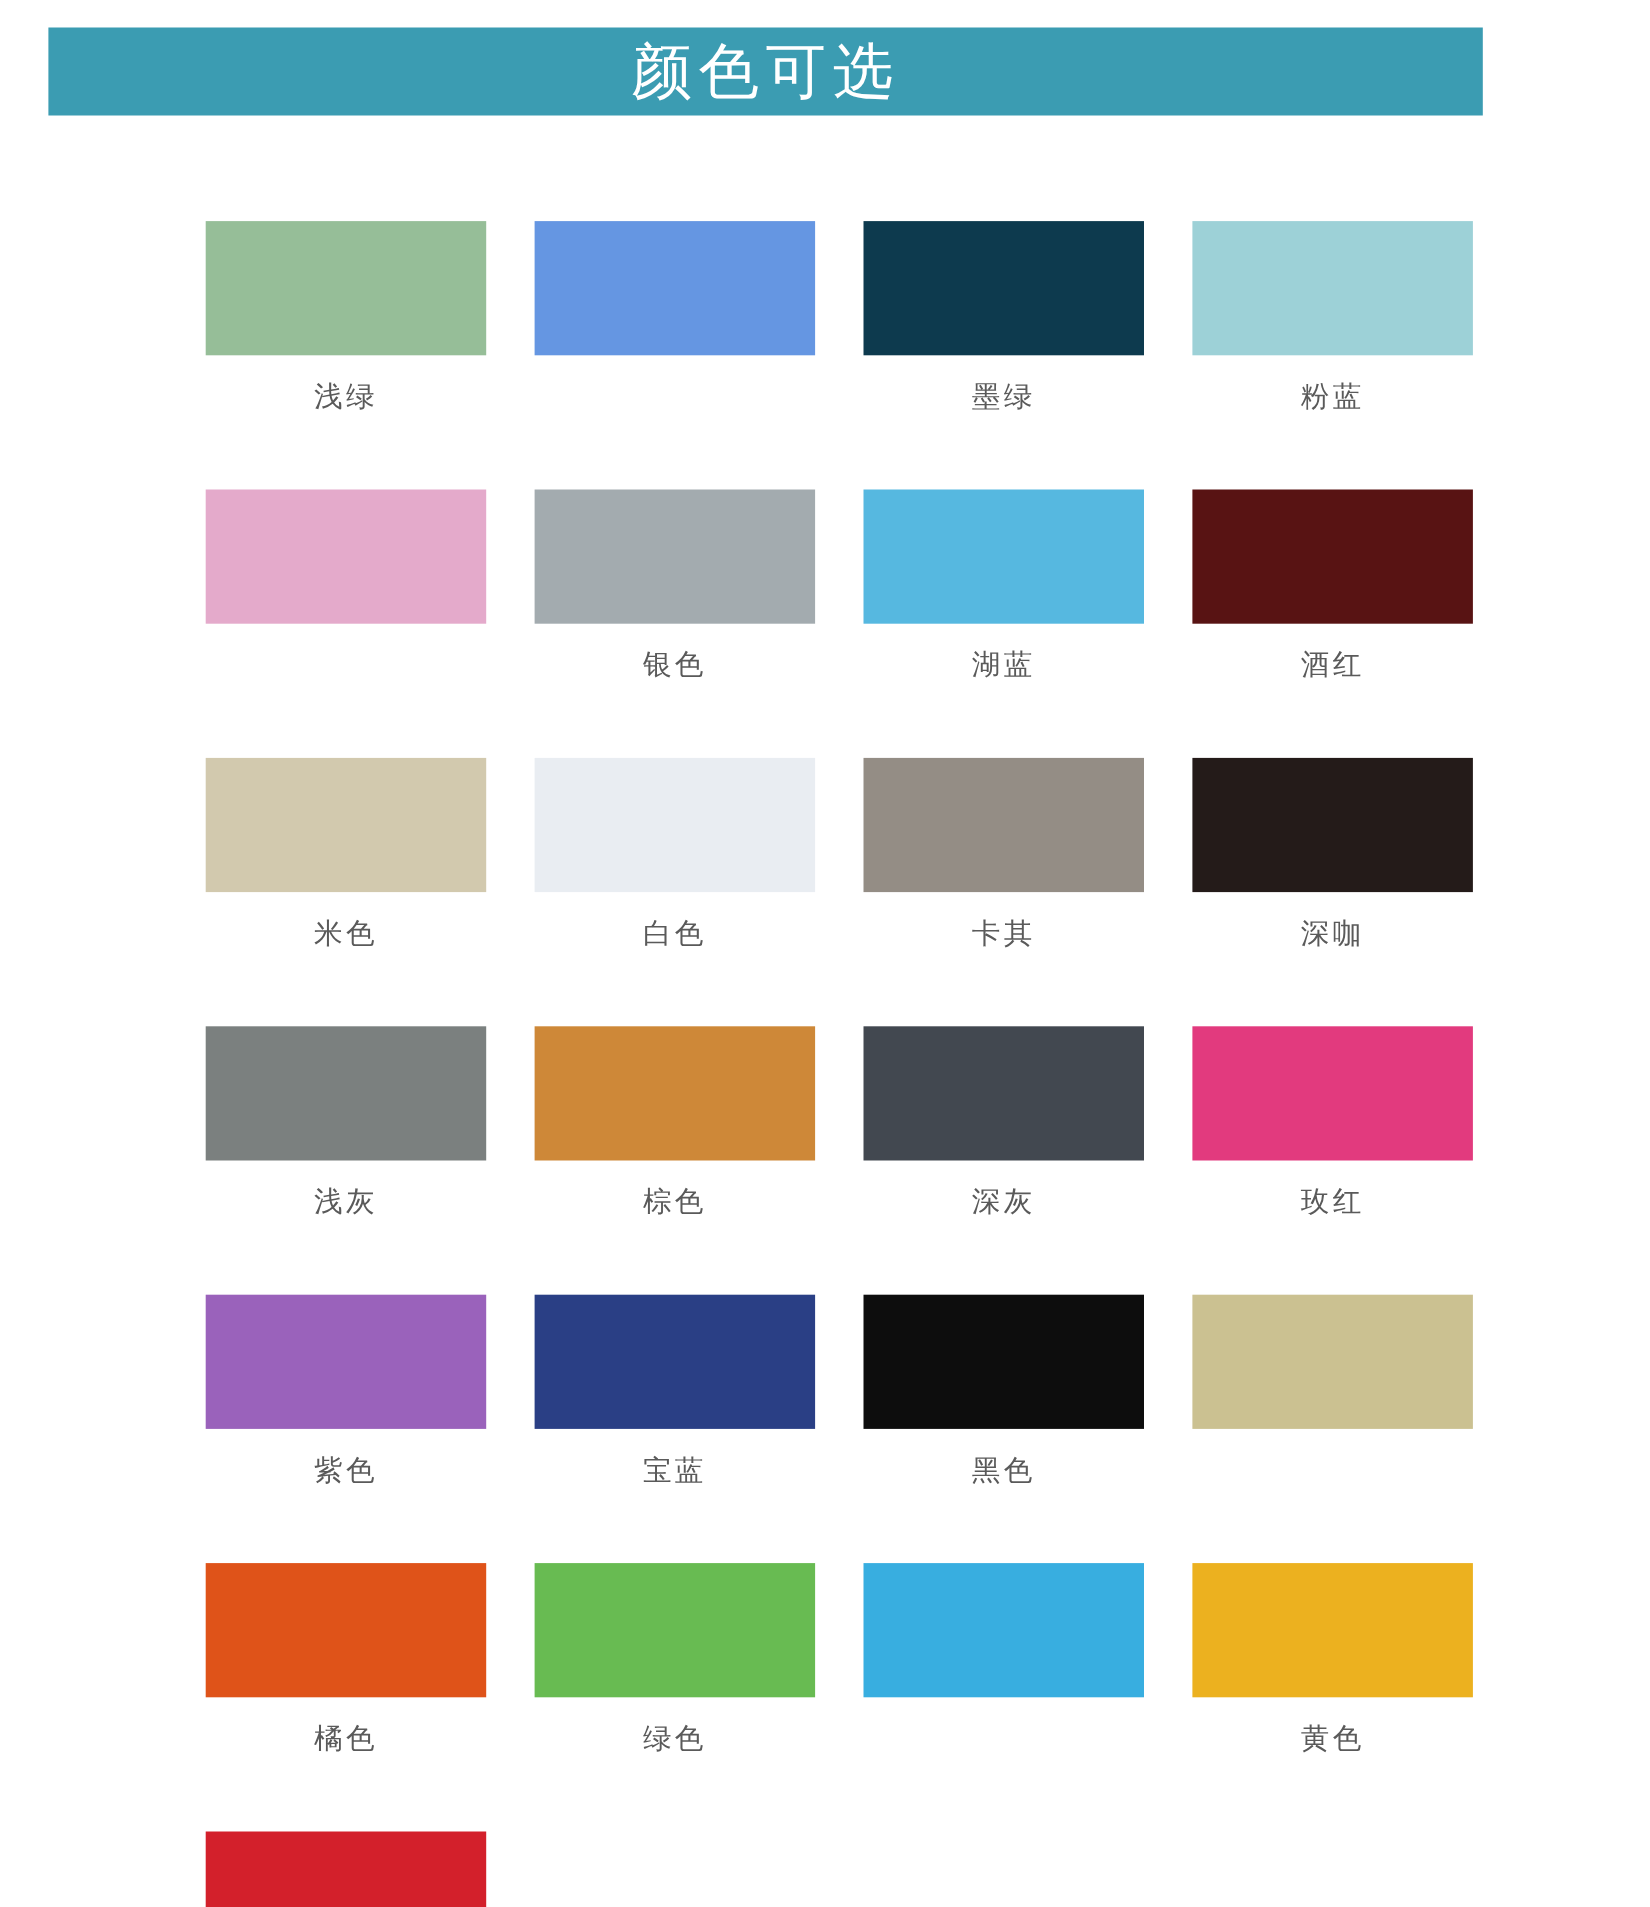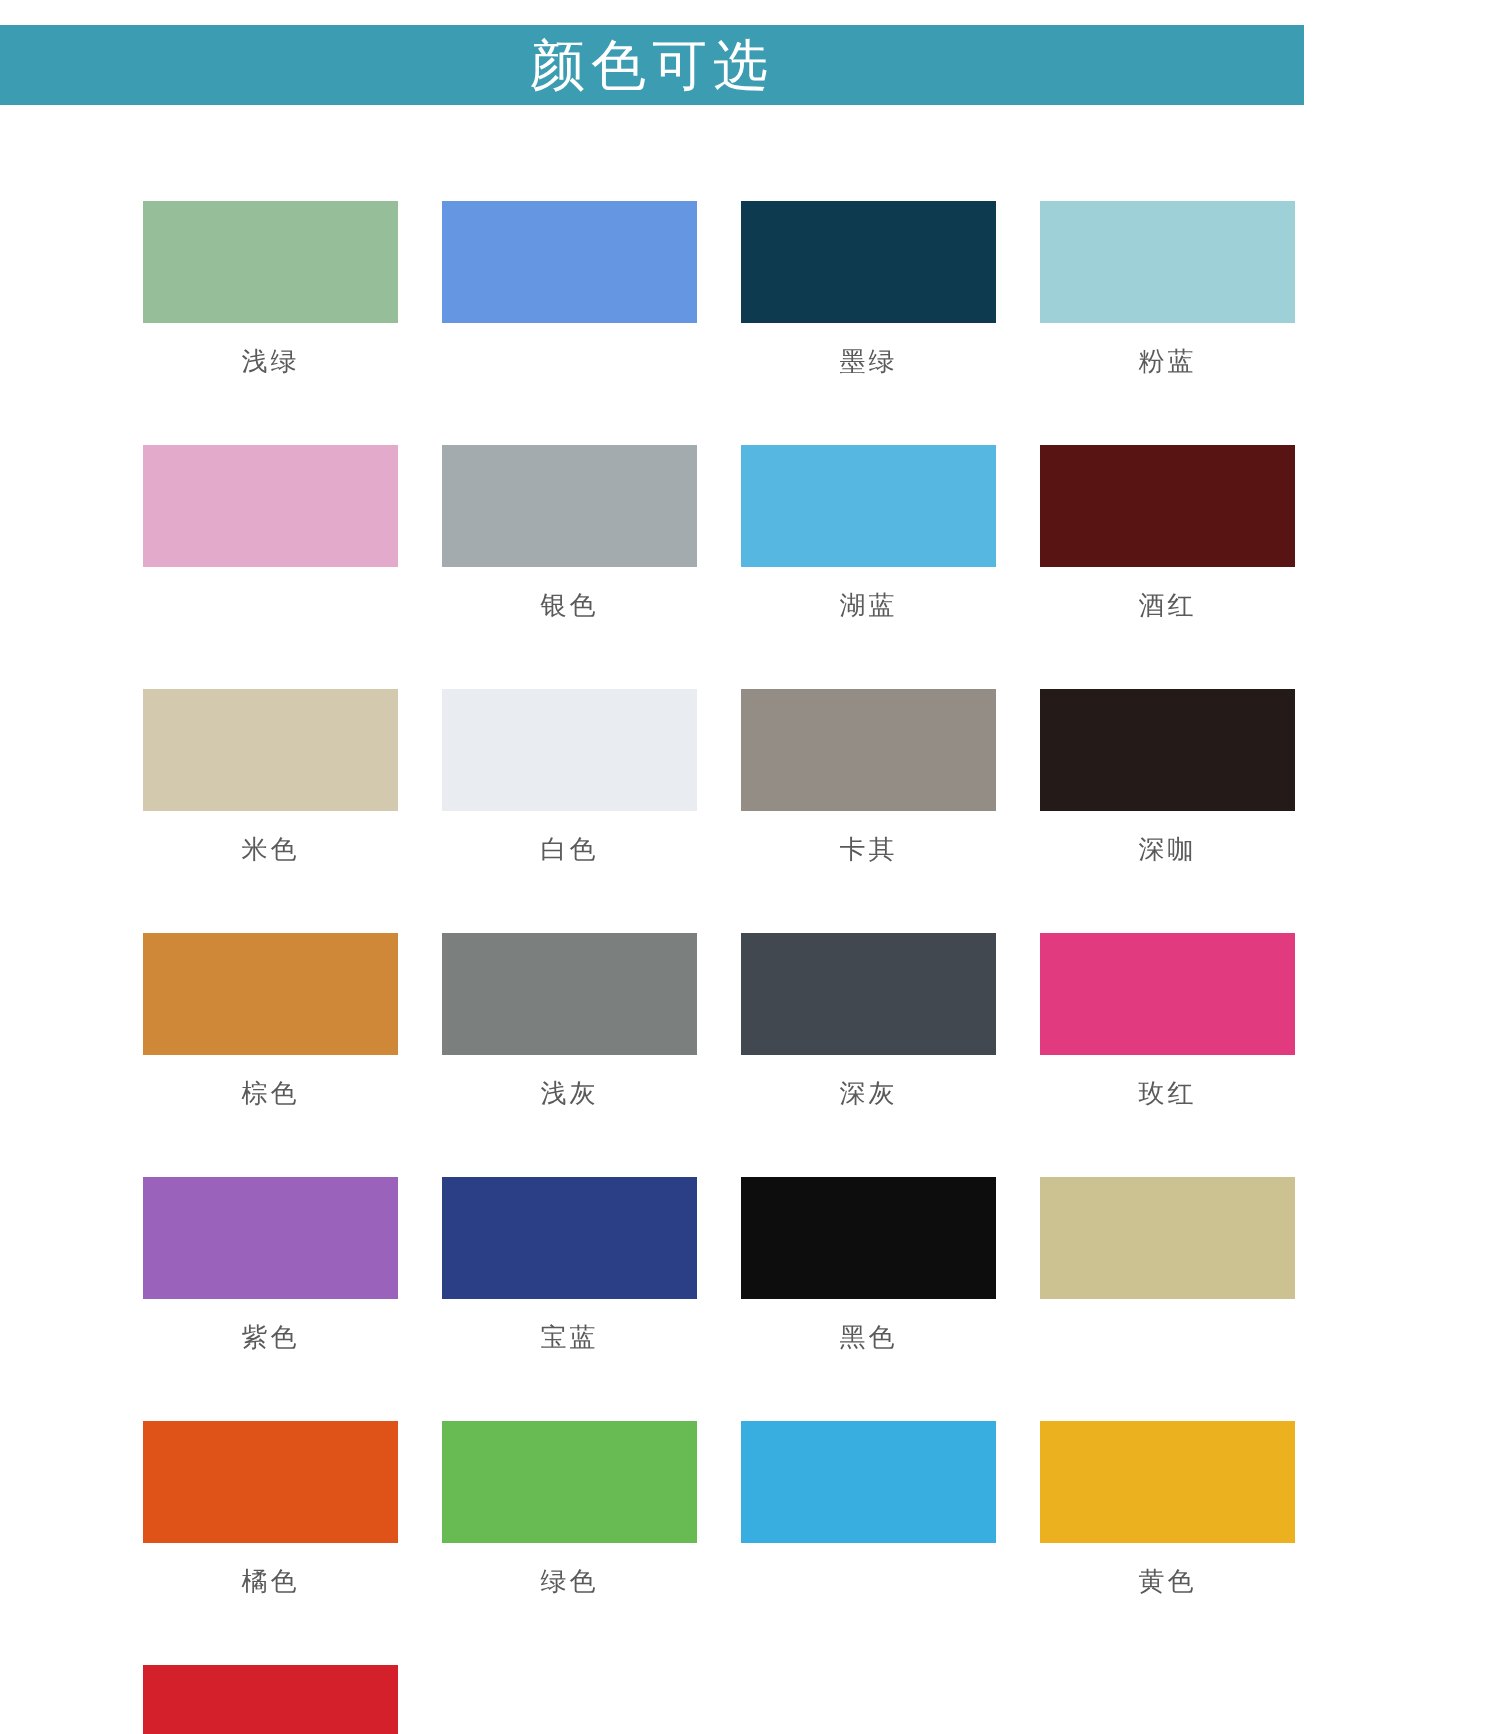--- a/index.html
+++ b/index.html
@@ -13,20 +13,21 @@
     font-family: "Liberation Sans", "DejaVu Sans", sans-serif;
     background: #ffffff;
     overflow: hidden;
     position: relative;
   }
   #page {
     width: 1304px;
     height: 1734px;
     position: relative;
     background: #ffffff;
+    padding-left: 44px;
   }
   
   .banner-top-gap {
     height: 25px;
     background: #ffffff;
   }
   .banner {
     height: 80px;
     background: #3b9cb2;
     display: flex;
@@ -132,26 +133,26 @@
         </div>
         <div class="cell">
           <div class="swatch" style="background: rgb(148, 141, 133);"></div>
           <span class="cell-label">卡其</span>
         </div>
         <div class="cell">
           <div class="swatch" style="background: rgb(36, 27, 25);"></div>
           <span class="cell-label">深咖</span>
         </div>
         <div class="cell">
+          <div class="swatch" style="background: rgb(123, 128, 127);"></div>
+          <span class="cell-label">浅灰</span>
+        </div>
+        <div class="cell">
           <div class="swatch" style="background: rgb(206, 136, 56);"></div>
           <span class="cell-label">棕色</span>
-        </div>
-        <div class="cell">
-          <div class="swatch" style="background: rgb(123, 128, 127);"></div>
-          <span class="cell-label">浅灰</span>
         </div>
         <div class="cell">
           <div class="swatch" style="background: rgb(66, 72, 80);"></div>
           <span class="cell-label">深灰</span>
         </div>
         <div class="cell">
           <div class="swatch" style="background: rgb(226, 58, 126);"></div>
           <span class="cell-label">玫红</span>
         </div>
         <div class="cell">

